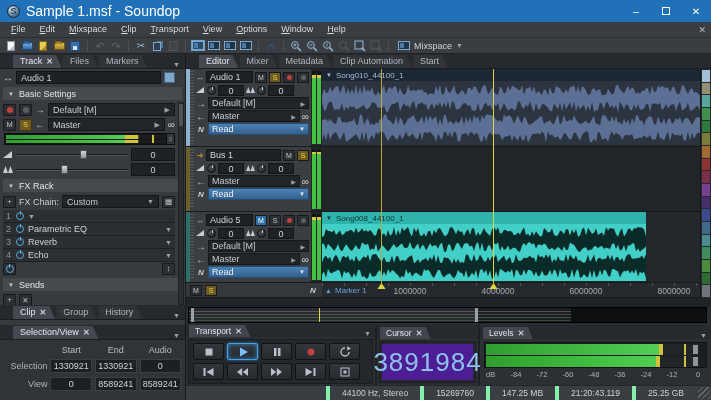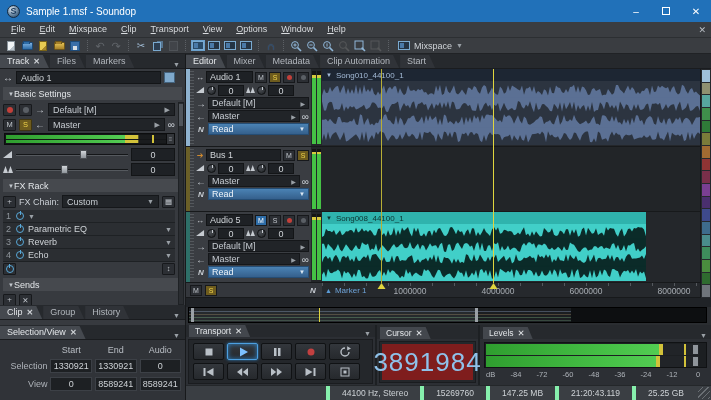--- a/index.html
+++ b/index.html
@@ -1,21 +1,21 @@
 <!DOCTYPE html>
 <html><head>
 <meta charset="utf-8">
 <style>
 *{margin:0;padding:0;box-sizing:border-box}
 body{background:#666;font-family:"Liberation Sans",sans-serif}
 #app{position:relative;width:711px;height:400px;background:#33363a;overflow:hidden;font-size:9px;color:#c9ced4;user-select:none}
 
 .titlebar{height:22px;background:#2171b9;display:flex;align-items:center;padding-left:7px;color:#fff}
 .appicon{width:13px;height:13px;border-radius:50%;background:radial-gradient(circle at 35% 30%,#e8eef4,#5a7documentElement0,#27425e);border:1px solid #14293f;color:#1a3a5c;font-size:9px;font-weight:bold;display:flex;align-items:center;justify-content:center;background:radial-gradient(circle at 35% 30%,#dfe9f2,#5c7b97 60%,#243d57)}
-.titletext{margin-left:6px;font-size:10px}
+.titletext{margin-left:6px;font-size:14px}
 .wbtns{margin-left:auto;display:flex;height:100%}
 .wbtn{width:30px;height:100%;display:flex;align-items:center;justify-content:center;color:#fff;font-size:10px}
 .wbtn .maxbox{width:8px;height:8px;border:1px solid #fff}
 
 .menubar{height:16px;background:#3a3d41;display:flex;align-items:center;padding-left:4px;border-bottom:1px solid #2c2f32}
 .menu-item{display:inline-block;padding:0 7px;color:#d8dbde;line-height:15px}
 .menu-item::first-letter{text-decoration:underline}
 .menubar .mclose{margin-left:auto;margin-right:5px;color:#b9bec4;font-size:9px}
 
 .toolbar{height:16px;background:#3a3d41;display:flex;align-items:center;padding-left:3px;border-bottom:1px solid #202225}
@@ -35,34 +35,34 @@
 .copyic{width:8px;height:9px;border:1px solid #7aaad0;background:#2c3e52;box-shadow:3px -2px 0 -1px #55748f;margin-top:2px}
 .pasteic{width:9px;height:10px;border:1px solid #6a6f74;background:#4a4e53}
 .winic{width:12px;height:9px;border:1px solid #7aaad0;background:#243444;position:relative}
 .winic.pressed{outline:1px solid #6aa0cc;background:#2a4a66}
 .winic::before{content:'';position:absolute;left:1px;top:1px;right:5px;bottom:1px;background:#4a7aa8}
 .magnet{color:#1d3e66;font-weight:bold;font-size:11px;text-shadow:0 0 1px #6a90b8}
 .mag{display:block}
 .mixdrop{display:flex;align-items:center;gap:4px;padding:0 5px;color:#cfd3d7}
 .mixdrop .arr{font-size:7px;color:#9aa0a6}
 
-.tabs{display:flex;align-items:flex-end;height:15px;background:#26292d;padding-left:0;border-bottom:1px solid #1a1c1f}
+.tabs{display:flex;align-items:flex-end;height:15px;background:#26292d;padding-left:13px;border-bottom:1px solid #1a1c1f}
 .tab{height:13px;line-height:13px;padding:0 9px 0 7px;background:#303338;color:#b2b7bd;margin-right:1px;clip-path:polygon(0 0,calc(100% - 6px) 0,100% 100%,0 100%);display:flex;gap:4px;align-items:center;white-space:nowrap}
 .tab.active{background:#45494f;color:#e4e7ea}
 .tab .x{color:#cfd3d7;font-size:8px;font-weight:bold}
 .tabs .ddarr{margin-left:auto;margin-right:5px;color:#9aa0a6;font-size:7px}
 
 .leftpanel{position:absolute;left:0;top:54px;width:186px;height:346px;background:#373a3f;border-right:1px solid #17191b}
 .lp-body{position:absolute;top:15px;left:0;right:0;height:236px;padding:2px 3px 0 3px;overflow:hidden}
 .lp-scroll{position:absolute;right:1px;top:33px;bottom:0;width:6px;background:#2a2d31;border:1px solid #1e2124}
 .lp-thumb{position:absolute;left:0;right:0;top:1px;height:22px;background:#50555b}
 .row{display:flex;align-items:center;gap:3px;margin-bottom:2px;height:13px;padding-right:7px}
 .namebox{flex:1;height:13px;background:#1e2125;border:1px solid #131517;color:#d2d6da;padding:0 4px;line-height:12px}
 .swatch{width:11px;height:11px;background:#7fa9cc;border:1px solid #44637e}
-.sect{height:13px;background:#46494e;display:flex;align-items:center;padding:0 5px;color:#e2e5e8;margin:3px 0 3px 0}
+.sect{height:13px;background:#46494e;display:flex;align-items:center;gap:5px;padding:0 5px;color:#e2e5e8;margin:3px 0 3px 0}
 .sect .tri{font-size:6px;color:#c2c7cd}
 .sq{min-width:13px;height:12px;background:#2c2f34;border:1px solid #17191c;color:#c2c7cd;font-size:7.5px;display:flex;align-items:center;justify-content:center;border-radius:1px}
 .sq.solo-on{background:#6e5c1e;color:#f0d34a;border-color:#413611}
 .dotr{width:6px;height:6px;border-radius:50%;background:#c2403a}
 .dotg{width:6px;height:6px;border-radius:50%;background:#5a5f65}
 .arrow{color:#c6cbd1;font-size:10px;width:10px;text-align:center}
 .dd-box{flex:1;display:flex;align-items:center;background:#212428;border:1px solid #15171a;padding:0 4px;color:#c6cbd1;height:13px}
 .dd-box .arr{margin-left:auto;font-size:7px;color:#9aa0a6}
 .linkic{color:#c6cbd1;font-size:10px}
 .hmeter{height:12px;margin:1px 7px 3px 1px;background:#141618;border:1px solid #0c0d0e;display:flex;flex-direction:column;gap:1px;padding:1px;position:relative}
@@ -156,21 +156,21 @@
 .p-transport{width:189px}.p-cursor{width:101px}.p-levels{flex:1}
 .ptabs{height:14px;background:#26292d;display:flex;align-items:flex-end;padding-left:3px}
 .ptab{height:12px;line-height:12px;padding:0 8px 0 6px;background:#43474d;color:#e2e5e8;clip-path:polygon(0 0,calc(100% - 5px) 0,100% 100%,0 100%);display:flex;gap:4px;align-items:center;font-size:8.5px}
 .ptabs .ddarr{margin-left:auto;margin-right:4px;color:#9aa0a6;font-size:7px}
 .pbody{flex:1;margin:2px;background:#24272b;border:1px solid #1a1c1f;position:relative}
 .tgrid{display:flex;flex-wrap:wrap;gap:3px;padding:3px 4px}
 .tbtn{width:31px;height:17px;background:linear-gradient(#33373c,#26292d);border:1px solid #101214;border-radius:2px;display:flex;align-items:center;justify-content:center;color:#b9c0c7}
 .tbtn svg{fill:currentColor}
 .tbtn.play{border-color:#4d9fe0;box-shadow:0 0 5px #2d7fc0 inset,0 0 3px #2d7fc0;color:#7cc0ff}
 .tbtn.rec{color:#c24040}
-.cursorval{position:absolute;inset:2px;background:#7f1d1d;display:flex;align-items:center;justify-content:center;font-size:26px;color:#8fc2ea;letter-spacing:1px}
+.cursorval{position:absolute;inset:2px;background:#4c1d95;display:flex;align-items:center;justify-content:center;font-size:26px;color:#8fc2ea;letter-spacing:1px}
 .lv-wrap{position:relative;height:26px;margin:3px 4px 0 4px;background:#1c1f22;border:1px solid #101214}
 .lv-bar{position:absolute;left:1px;right:7px;height:11px;background:#212428}
 .lv-bar.t{top:1px}.lv-bar.b{top:13px}
 .lv-green{position:absolute;left:0;top:0;bottom:0;width:81%;background:linear-gradient(90deg,#2f9e2f,#46c046 70%,#52cc52)}
 .lv-ytip{position:absolute;left:81%;top:0;bottom:0;width:4px;background:#d2c23a}
 .lv-peak{position:absolute;left:93%;top:0;bottom:0;width:2px;background:#d2c23a}
 .lv-clipblk{position:absolute;right:1px;top:1px;bottom:1px;width:5px;background:#8f959b}
 .lv-scale{position:relative;height:10px;margin:1px 4px 0 4px;font-size:7.5px;color:#aeb3b9}
 .lv-scale span{position:absolute;top:1px;transform:translateX(-50%)}
 .lv-scale span:first-child{transform:none}

